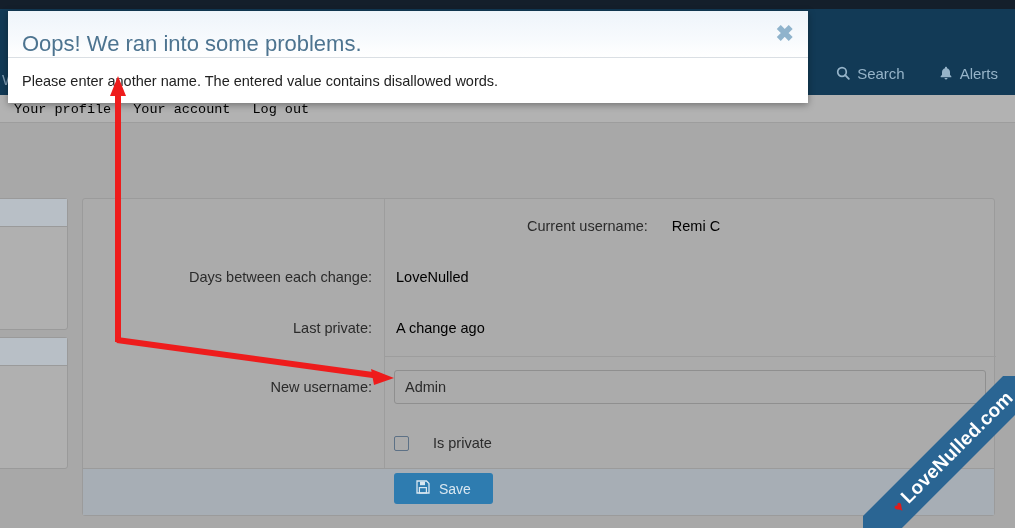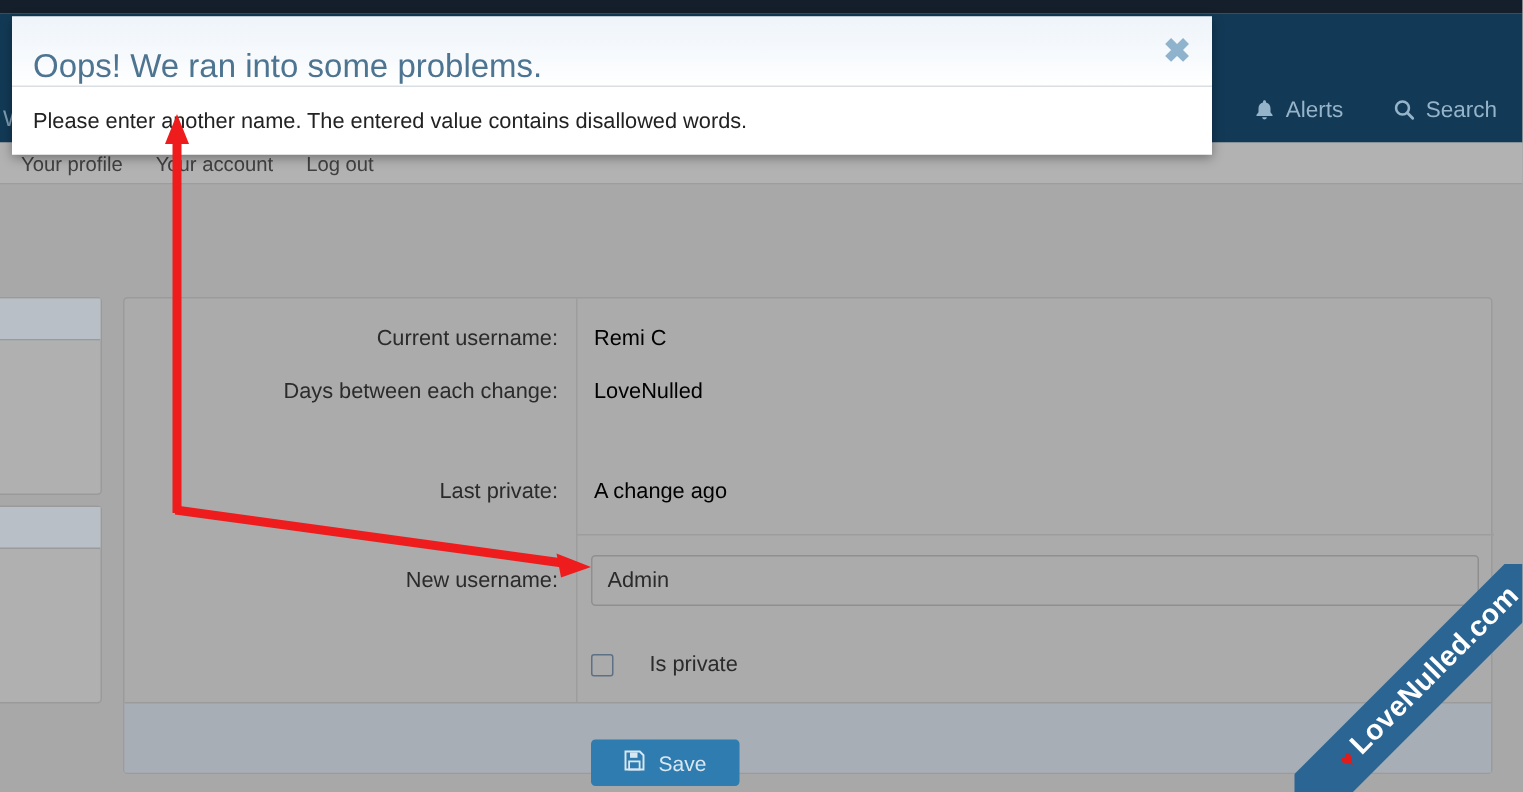--- a/index.html
+++ b/index.html
@@ -38,21 +38,21 @@
 
   
   .acct-bar {
     position: absolute; left: 0; top: 95px; width: 1015px; height: 28px;
     background: #b2b2b2; border-bottom: 1px solid #9d9d9d;
   }
   .acct-links {
     position: absolute; left: 14px; top: 0; height: 28px;
     display: flex; align-items: center; gap: 22px;
   }
-  .acct-link { color: #404040; font-size: 13.5px; cursor: pointer; }
+  .acct-link { color: #000000; font-size: 13.5px; cursor: pointer; font-family: Liberation Mono, monospace; }
 
   
   .rail { position: absolute; left: -48px; top: 198px; width: 116px; }
   .rail-box {
     width: 116px; background: #b0b0b0;
     border: 1px solid #9a9a9a; border-radius: 3px;
     margin-bottom: 0;
   }
   .rail-row { height: 28px; border-bottom: 1px solid #9a9a9a; }
   .rail-row.sel { background: #b8bfc6; }
@@ -75,22 +75,22 @@
     background: #9d9d9d;
   }
   .row { position: absolute; left: 0; width: 913px; display: flex; }
   .lbl {
     width: 301px; text-align: right; padding-right: 12px;
     font-size: 14.5px; color: #2b2b2b;
   }
   .val {
     padding-left: 12px; font-size: 14.5px; color: #000000;
   }
-  .r1 { top: 19px; }
-  .r2 { top: 54px; align-items: center; }
+  .r1 { top: 19px; justify-content: center; }
+  .r2 { top: 70px; align-items: center; }
   .r3 { top: 121px; }
   .r4 { top: 180px; }
 
   .text-input {
     position: absolute; left: 394px; top: 370px;
     width: 592px; height: 32px;
     background: #ababab;
     border: 1px solid #8f8f8f; border-radius: 3px;
     font-family: "Liberation Sans", sans-serif;
     font-size: 14.5px; color: #2b2b2b;
@@ -105,21 +105,21 @@
     border: 1px solid #5d7186; border-radius: 2px;
     cursor: pointer;
   }
   .cbox-label { font-size: 14.5px; color: #2b2b2b; cursor: pointer; }
 
   .panel-foot {
     position: absolute; left: 0; bottom: 0; width: 911px; height: 47px;
     background: #a7aeb5; border-top: 1px solid #9b9b9b;
   }
   .save-btn {
-    position: absolute; left: 311px; top: 24px;
+    position: absolute; left: 311px; top: 4px;
     display: inline-flex; align-items: center; gap: 9px;
     background: #2e7cb0; color: #d9e7f1;
     border: none; border-radius: 3px;
     height: 31px; padding: 0 22px;
     font-family: "Liberation Sans", sans-serif;
     font-size: 14px; cursor: pointer;
   }
 
   
   .alert {
@@ -187,36 +187,36 @@
   <div class="navbar">
     <div class="nav-left-text">Wh</div>
     <div class="nav-links">
 
       <div class="nav-link">
         <span>box</span>
       </div>
 
       <div class="nav-link">
         <span class="ico">
+          <svg width="14" height="14" viewBox="0 0 14 14">
+            <circle cx="6" cy="6" r="4.3" fill="none" stroke="#96b4c9" stroke-width="1.7"></circle>
+            <line x1="9.2" y1="9.2" x2="12.8" y2="12.8" stroke="#96b4c9" stroke-width="1.9" stroke-linecap="round"></line>
+          </svg>
+        </span>
+        <span>Search</span>
+      </div>
+
+      <div class="nav-link">
+        <span class="ico">
           <svg width="14" height="15" viewBox="0 0 14 15">
             <path d="M7 0.8c-.6 0-1 .4-1 1v.5C4.2 2.7 3 4.3 3 6.2v2.6L1.6 10.6c-.2.3 0 .7.4.7h10c.4 0 .6-.4.4-.7L11 8.8V6.2c0-1.9-1.2-3.5-3-3.9v-.5c0-.6-.4-1-1-1z" fill="#96b4c9"></path>
             <path d="M5.4 12.1c.2.9 1 1.5 1.6 1.5s1.4-.6 1.6-1.5z" fill="#96b4c9"></path>
           </svg>
         </span>
         <span>Alerts</span>
-      </div>
-
-      <div class="nav-link">
-        <span class="ico">
-          <svg width="14" height="14" viewBox="0 0 14 14">
-            <circle cx="6" cy="6" r="4.3" fill="none" stroke="#96b4c9" stroke-width="1.7"></circle>
-            <line x1="9.2" y1="9.2" x2="12.8" y2="12.8" stroke="#96b4c9" stroke-width="1.9" stroke-linecap="round"></line>
-          </svg>
-        </span>
-        <span>Search</span>
       </div>
     </div>
   </div>
 
   <div class="acct-bar">
     <div class="acct-links">
       <span class="acct-link">Your profile</span>
       <span class="acct-link">Your account</span>
       <span class="acct-link">Log out</span>
     </div>

